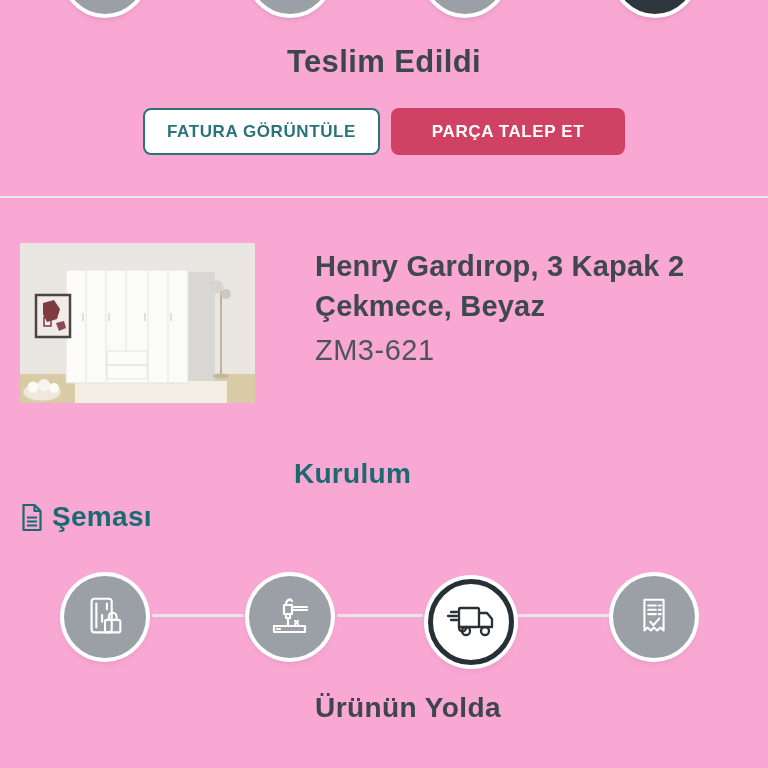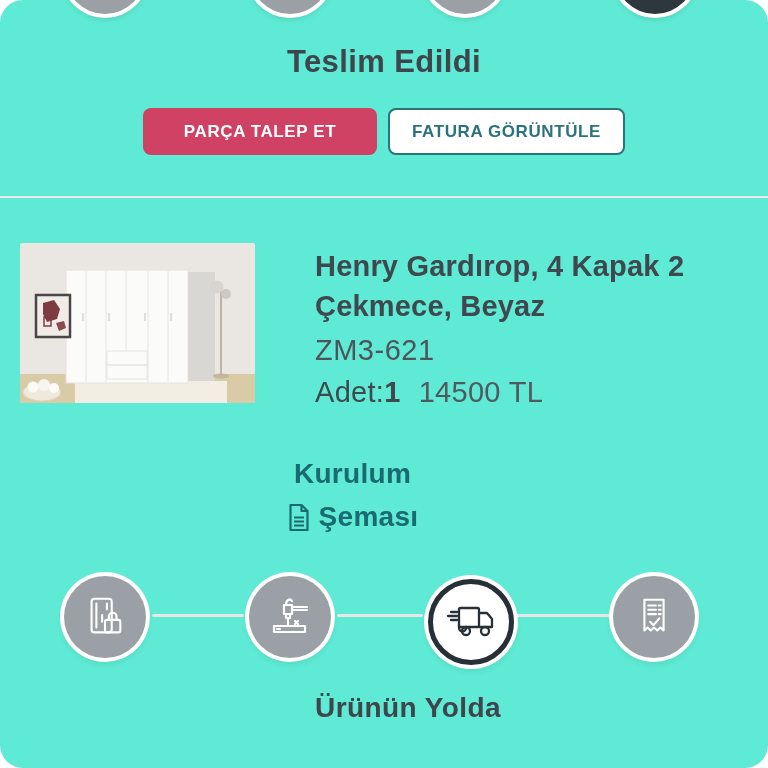--- a/index.html
+++ b/index.html
@@ -1,21 +1,21 @@
 <!DOCTYPE html>
 <html><head>
 <meta charset="utf-8">
 <style>
   html,body{margin:0;padding:0;}
   body{
     width:768px;height:768px;background:#ffffff;
     font-family:"Liberation Sans", sans-serif;
     overflow:hidden;position:relative;
   }
-  .page{position:absolute;inset:0;width:768px;height:768px;background:#5eead4;border-radius:23px;}
+  .page{position:absolute;inset:0;width:768px;height:768px;background:#f9a8d4;}
 
   
   .top-circle{
     position:absolute;width:80px;height:80px;border-radius:50%;
     top:-66px;background:#9aa0a5;
     box-shadow:0 0 0 4px #ffffff,0 4px 7px rgba(0,0,0,.18);
   }
   .top-circle.dark{background:#2e363e;}
 
   
@@ -55,21 +55,21 @@
   .price{margin-left:18px;color:#51585f;}
 
   
   .scheme-link{
     position:absolute;left:20px;top:458px;width:665px;text-align:center;
     color:#1a6a72;font-weight:bold;font-size:28px;letter-spacing:.3px;cursor:pointer;
   }
   .scheme-link .u{
     text-decoration-thickness:2.5px;text-underline-offset:5px;
   }
-  .scheme-line2{margin-top:11px;display:flex;align-items:center;justify-content:center;gap:8px;}
+  .scheme-line2{margin-top:11px;display:flex;align-items:center;justify-content:flex-start;gap:8px;}
   .doc-icon{width:24px;height:29px;flex:0 0 auto;}
 
   
   .connector{position:absolute;top:614px;height:3px;background:#e7e7e7;border-radius:2px;}
   .step-circle{
     position:absolute;width:82px;height:82px;border-radius:50%;background:#9aa0a5;
     box-shadow:0 0 0 4px #ffffff,0 4px 8px rgba(0,0,0,.13);
     display:flex;align-items:center;justify-content:center;
   }
   .step-circle.active{
@@ -86,22 +86,22 @@
 <div class="page">
 
   <div class="top-circle" style="left:65px"></div>
   <div class="top-circle" style="left:250px"></div>
   <div class="top-circle" style="left:425px"></div>
   <div class="top-circle dark" style="left:615px"></div>
 
   <div class="status-title">Teslim Edildi</div>
 
   <div class="btn-row">
+    <button class="btn btn-outline">FATURA GÖRÜNTÜLE</button>
     <button class="btn btn-primary">PARÇA TALEP ET</button>
-    <button class="btn btn-outline">FATURA GÖRÜNTÜLE</button>
   </div>
 
   <div class="divider"></div>
 
   <div class="product-image">
     <svg width="235" height="160" viewBox="0 0 235 160">
       <rect x="0" y="0" width="235" height="160" fill="#eae7e3"></rect>
       <rect x="0" y="131" width="235" height="29" fill="#d9cba6"></rect>
       <rect x="55" y="138" width="152" height="22" fill="#f2eee4"></rect>
 
@@ -129,25 +129,22 @@
       <circle cx="206" cy="51" r="5" fill="#ccc9c4"></circle>
       <ellipse cx="201" cy="133" rx="8" ry="2.4" fill="#c2b69b"></ellipse>
 
       <ellipse cx="22" cy="149" rx="19" ry="9" fill="#efe9dc" stroke="#ddd3c2" stroke-width="1"></ellipse>
       <circle cx="13" cy="144" r="5.5" fill="#fcfbf8"></circle>
       <circle cx="24" cy="142" r="6" fill="#f7f5f0"></circle>
       <circle cx="34" cy="145" r="5" fill="#fcfbf8"></circle>
     </svg>
   </div>
 
-  <div class="product-title">Henry Gardırop, 4 Kapak 2 Çekmece, Beyaz</div>
+  <div class="product-title">Henry Gardırop, 3 Kapak 2 Çekmece, Beyaz</div>
   <div class="product-sku">ZM3-621</div>
-  <div class="product-qty-line">
-    <span>Adet:</span><span class="qty-bold">1</span><span class="price">14500 TL</span>
-  </div>
 
   <div class="scheme-link">
     <div><span class="u">Kurulum</span></div>
     <div class="scheme-line2">
       <svg class="doc-icon" viewBox="0 0 24 28">
         <path d="M3.5,1.5 h11 l6,6 v19 h-17 z" fill="none" stroke="#1a6a72" stroke-width="2.2" stroke-linejoin="round"></path>
         <path d="M14.5,1.5 v6 h6" fill="none" stroke="#1a6a72" stroke-width="2.2" stroke-linejoin="round"></path>
         <line x1="7" y1="14" x2="17" y2="14" stroke="#1a6a72" stroke-width="2"></line>
         <line x1="7" y1="18" x2="17" y2="18" stroke="#1a6a72" stroke-width="2"></line>
         <line x1="7" y1="22" x2="17" y2="22" stroke="#1a6a72" stroke-width="2"></line>

